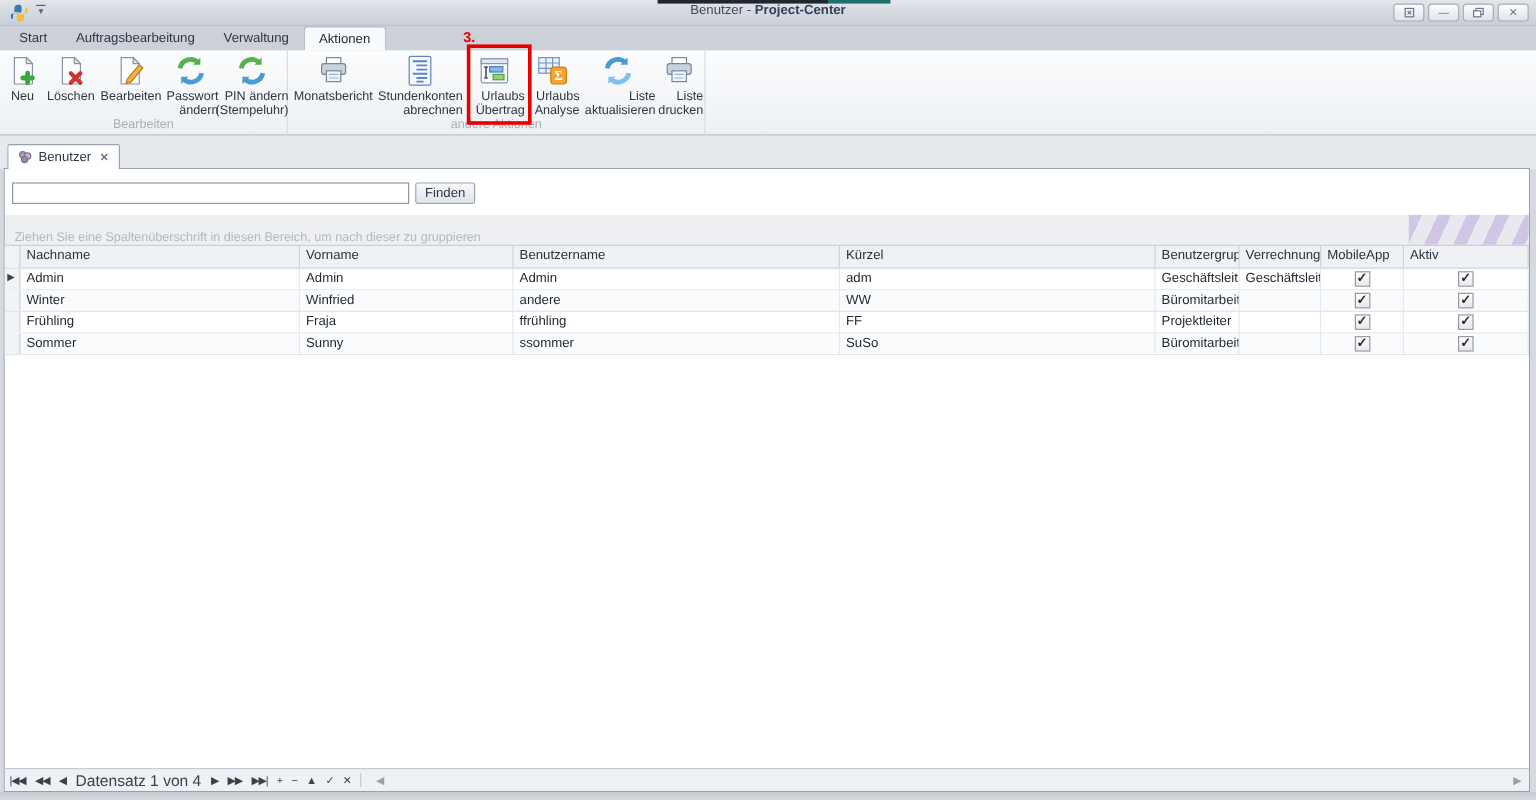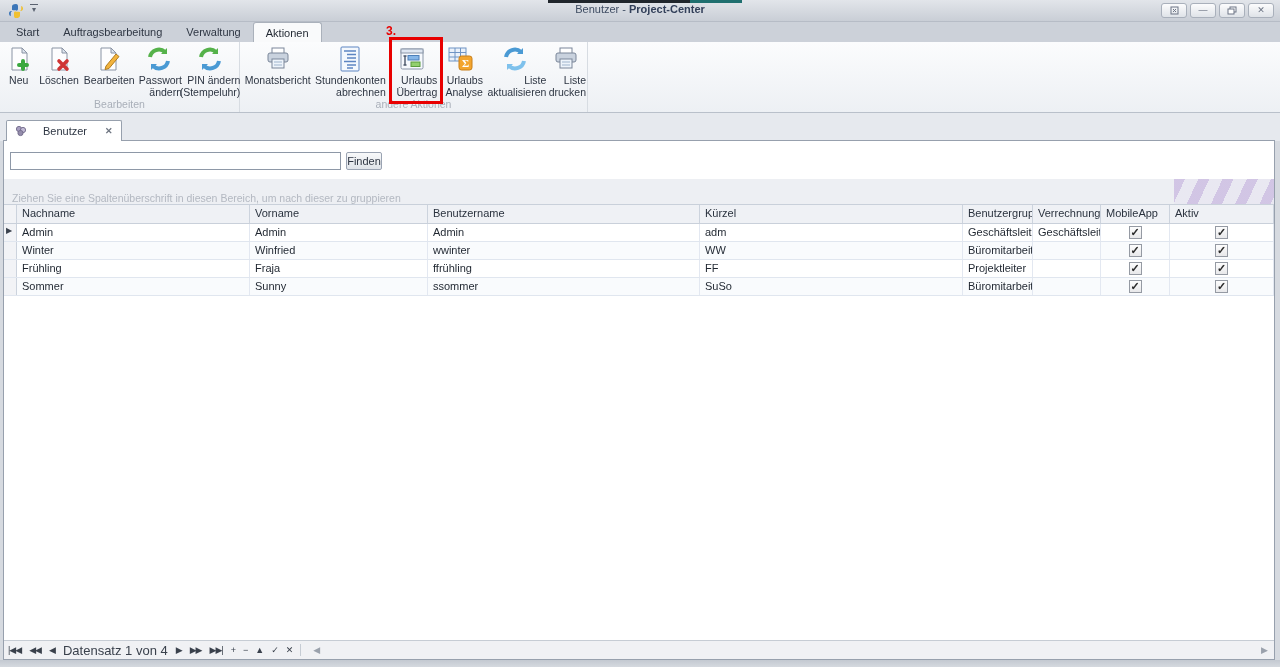--- a/index.html
+++ b/index.html
@@ -37,30 +37,30 @@
   .collapse-btn { position:absolute; right:10px; top:97px; width:16px; height:12px; color:#8a93a0; }
 
   
   .anno-num { position:absolute; left:386px; top:24px; color:#e80000; font-weight:bold; font-size:12px; z-index:60; }
   .anno-box { position:absolute; left:389px; top:37px; width:54px; height:67px; border:3px solid #e80000; z-index:60; pointer-events:none; }
 
   
   .doctabbar { position:absolute; top:113px; left:0; right:0; height:28px; background:#e6e9ee; }
   .doctab { position:absolute; left:6px; top:7px; height:21px; background:#fff;
     border:1px solid #97a0ad; border-bottom:none; border-radius:2px 2px 0 0;
-    display:flex; align-items:center; padding:0 8px; gap:16px; z-index:5; font-size:11px; color:#2e3643; }
+    display:flex; align-items:center; padding:0 8px; gap:5px; z-index:5; font-size:11px; color:#2e3643; }
   .doctab .closex { color:#6d7480; font-size:9px; font-weight:bold; padding-left:2px; }
 
   
   .panel { position:absolute; top:140px; left:3px; right:5px; bottom:7px;
     background:#fff; border:1px solid #97a0ad; display:flex; flex-direction:column; }
   .searchrow { height:38px; position:relative; background:#fff; }
   .searchrow input { position:absolute; left:6px; top:11px; width:331px; height:18px;
     border:1px solid #8e98a7; font-size:11px; padding:0 3px; outline:none; }
-  .find-btn { position:absolute; left:342px; top:11px; width:36px; height:18px;
+  .find-btn { position:absolute; left:342px; top:11px; width:50px; height:18px;
     border:1px solid #9aa3b2; border-radius:2px; background:linear-gradient(#f8f9fa,#dfe3e9);
     font-size:11px; color:#2e3643; font-family:"Liberation Sans",sans-serif; }
   .groupbar { height:26px; background:#edeff3; border-bottom:1px solid #c9d0da; position:relative;
     display:flex; align-items:flex-end; padding-left:8px; font-size:10.5px; color:#b3b8c1; overflow:hidden; }
   .groupbar .stripes { position:absolute; right:0; top:0; bottom:0; width:100px;
     background:repeating-linear-gradient(115deg, rgba(165,130,205,.38) 0 10px, rgba(215,200,235,.18) 10px 22px); }
 
   .grid { font-size:11px; color:#1f2630; }
   .grow { display:grid; grid-template-columns:13px 233px 178px 272px 263px 70px 68px 69px auto; height:18px; }
   .grow.header { height:19px; background:#eff1f5; border-bottom:1px solid #c9d0da; color:#2a323e; }
@@ -326,21 +326,21 @@
             <span class="checkbox">
               <span>✓</span>
             </span>
           </div>
       </div>
 
       <div class="grow r alt">
         <div class="gind"></div>
         <div class="gcell">Winter</div>
         <div class="gcell">Winfried</div>
-        <div class="gcell">wwinter</div>
+        <div class="gcell">andere</div>
         <div class="gcell">WW</div>
         <div class="gcell">Büromitarbeiter</div>
         <div class="gcell"></div>
         <div class="gcell cb">
             <span class="checkbox">
               <span>✓</span>
             </span>
           </div>
         <div class="gcell cb">
             <span class="checkbox">

